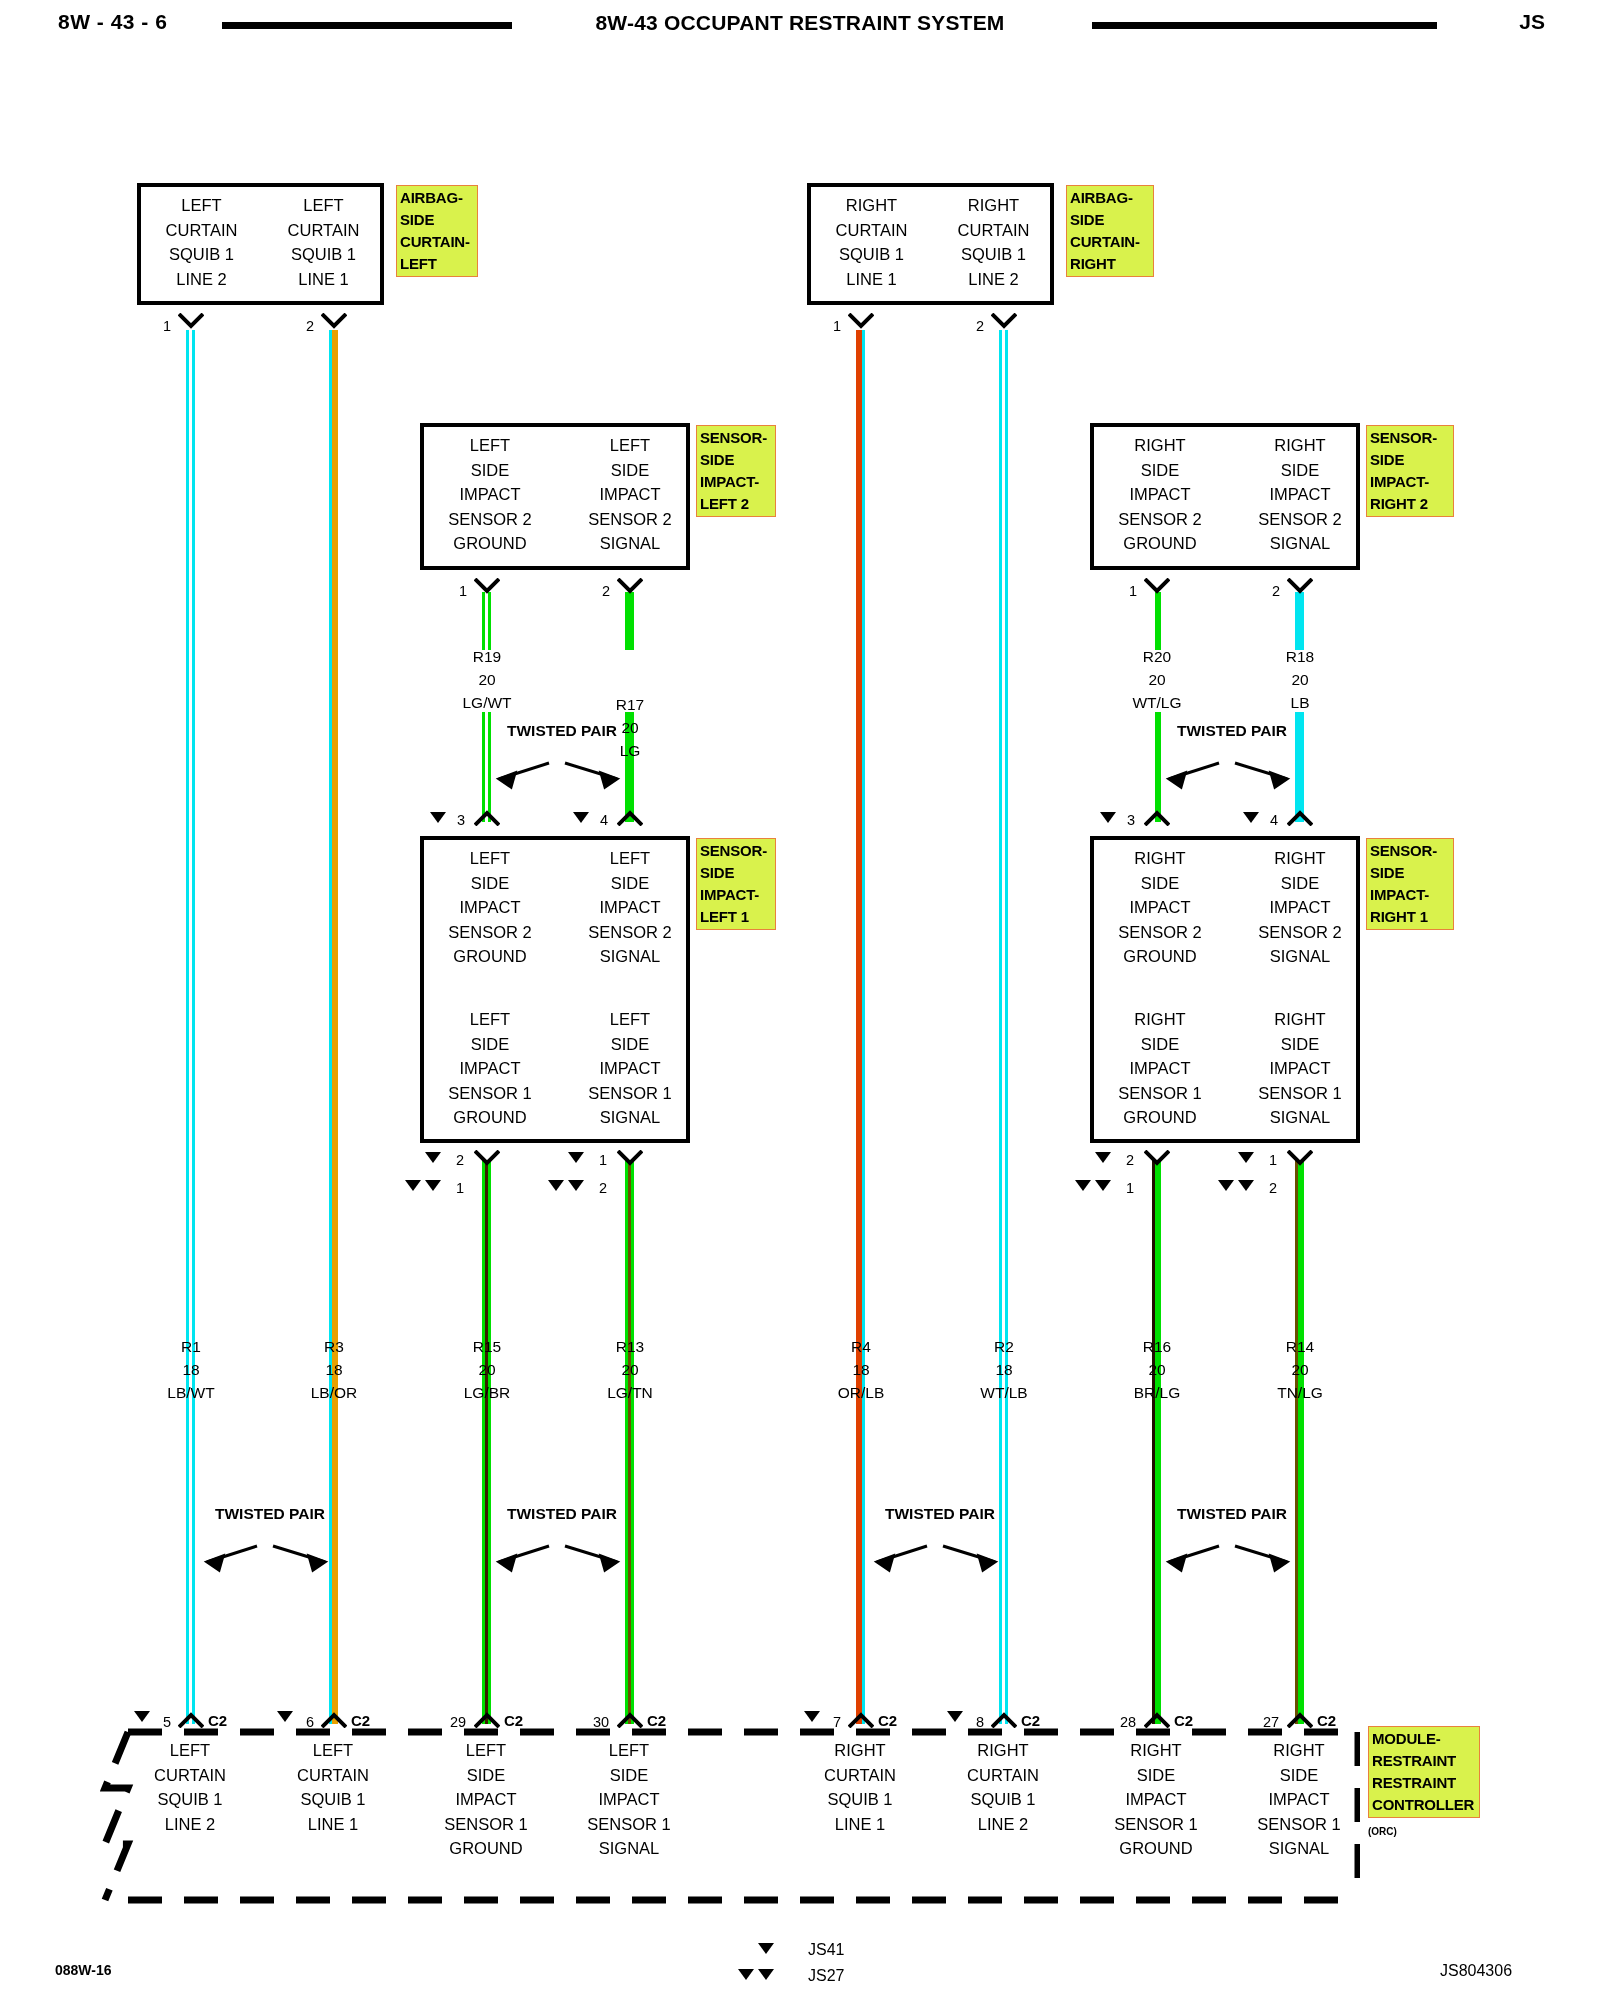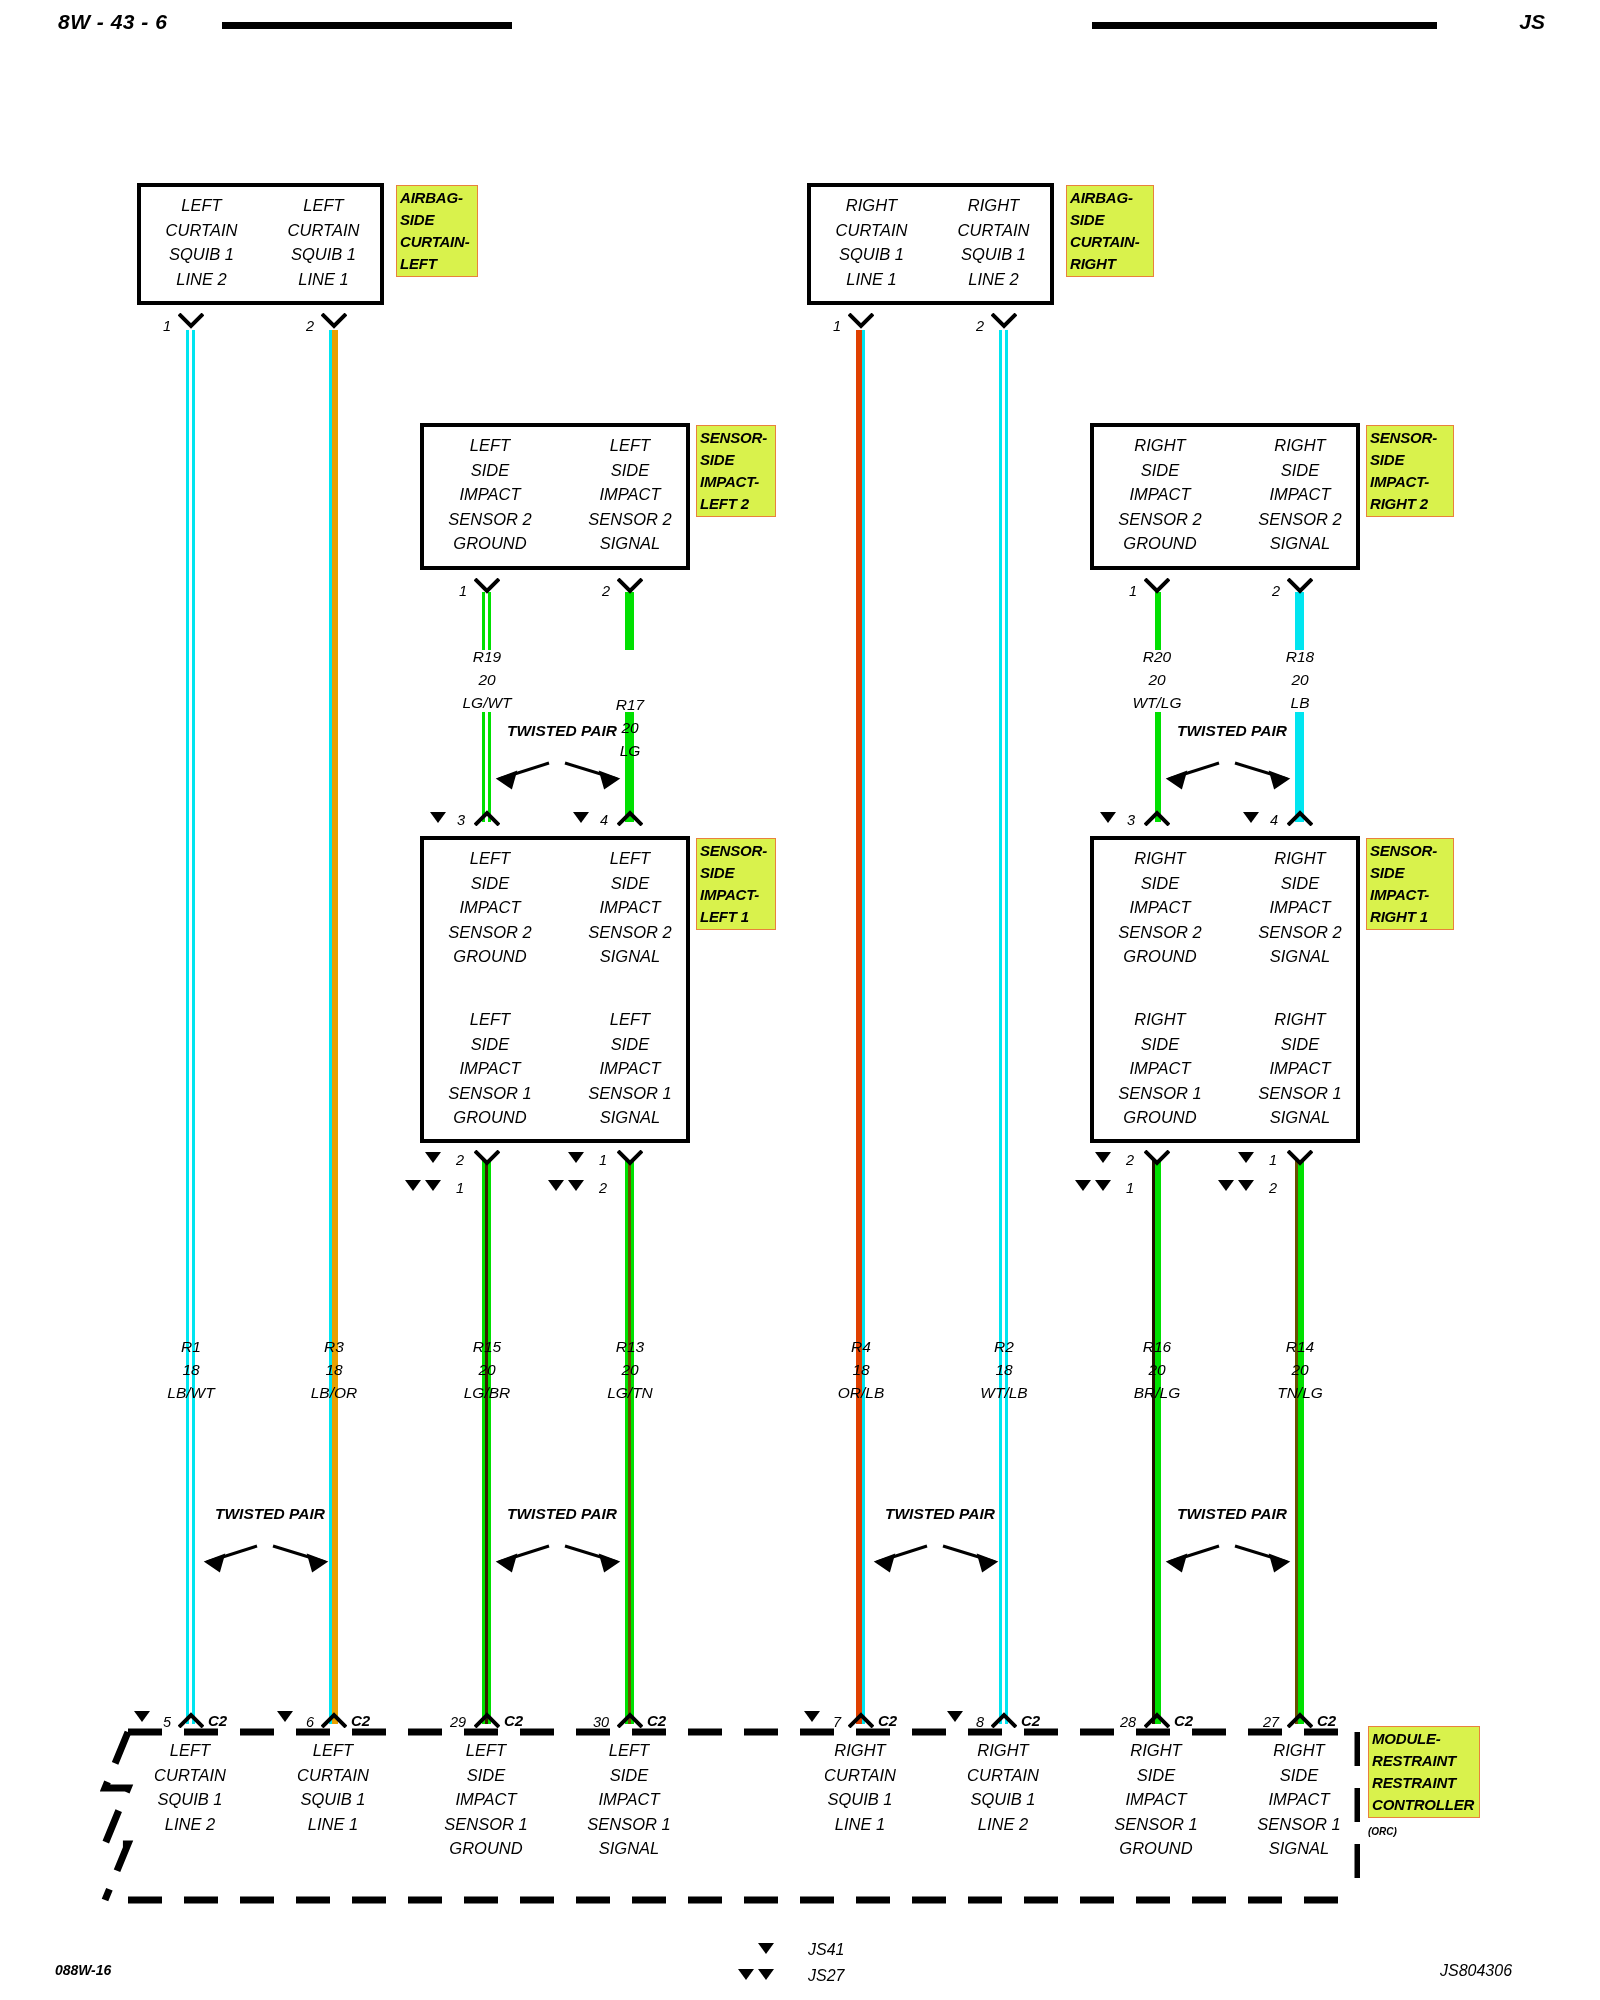--- a/index.html
+++ b/index.html
@@ -7,21 +7,20 @@
     font-family:"Liberation Sans","DejaVu Sans",sans-serif;
     color:#000;
     -webkit-font-smoothing:none;
   }
   #page{
     position:relative;
     width:1600px;
     height:2000px;
     background:#fff;
     overflow:hidden;
-    font-style:italic;
   }
 
   
   .hdr-left{
     position:absolute; left:58px; top:10px;
     font-size:21px; font-weight:bold; letter-spacing:.5px;
   }
   .hdr-title{
     position:absolute; left:0; top:11px; width:1600px;
     text-align:center; font-size:21px; font-weight:bold; letter-spacing:.2px;
@@ -129,20 +128,21 @@
   .foot-right{position:absolute;left:1440px;top:1962px;font-size:16px;}
   .legend{position:absolute;font-size:16px;margin-left:24px;}
 </style>
 </head>
 <body>
 
 <div id="page">
 
   <div class="hdr-left">8W - 43 - 6</div>
   <div class="hdr-rule a"></div>
+  <div class="hdr-title">8W-43 OCCUPANT RESTRAINT SYSTEM</div>
   <div class="hdr-rule b"></div>
   <div class="hdr-right">JS</div>
 
   <div class="wire" style="left:186px;top:330px;width:9px;height:1394px;">
     <i style="left:0;width:3px;background:#00e5f0;"></i>
     <i style="left:3px;width:3px;background:#ffffff;"></i>
     <i style="left:6px;width:3px;background:#00e5f0;"></i>
   </div>
   <div class="wire" style="left:329px;top:330px;width:9px;height:1394px;">
     <i style="left:0;width:3px;background:#00e5f0;"></i>

